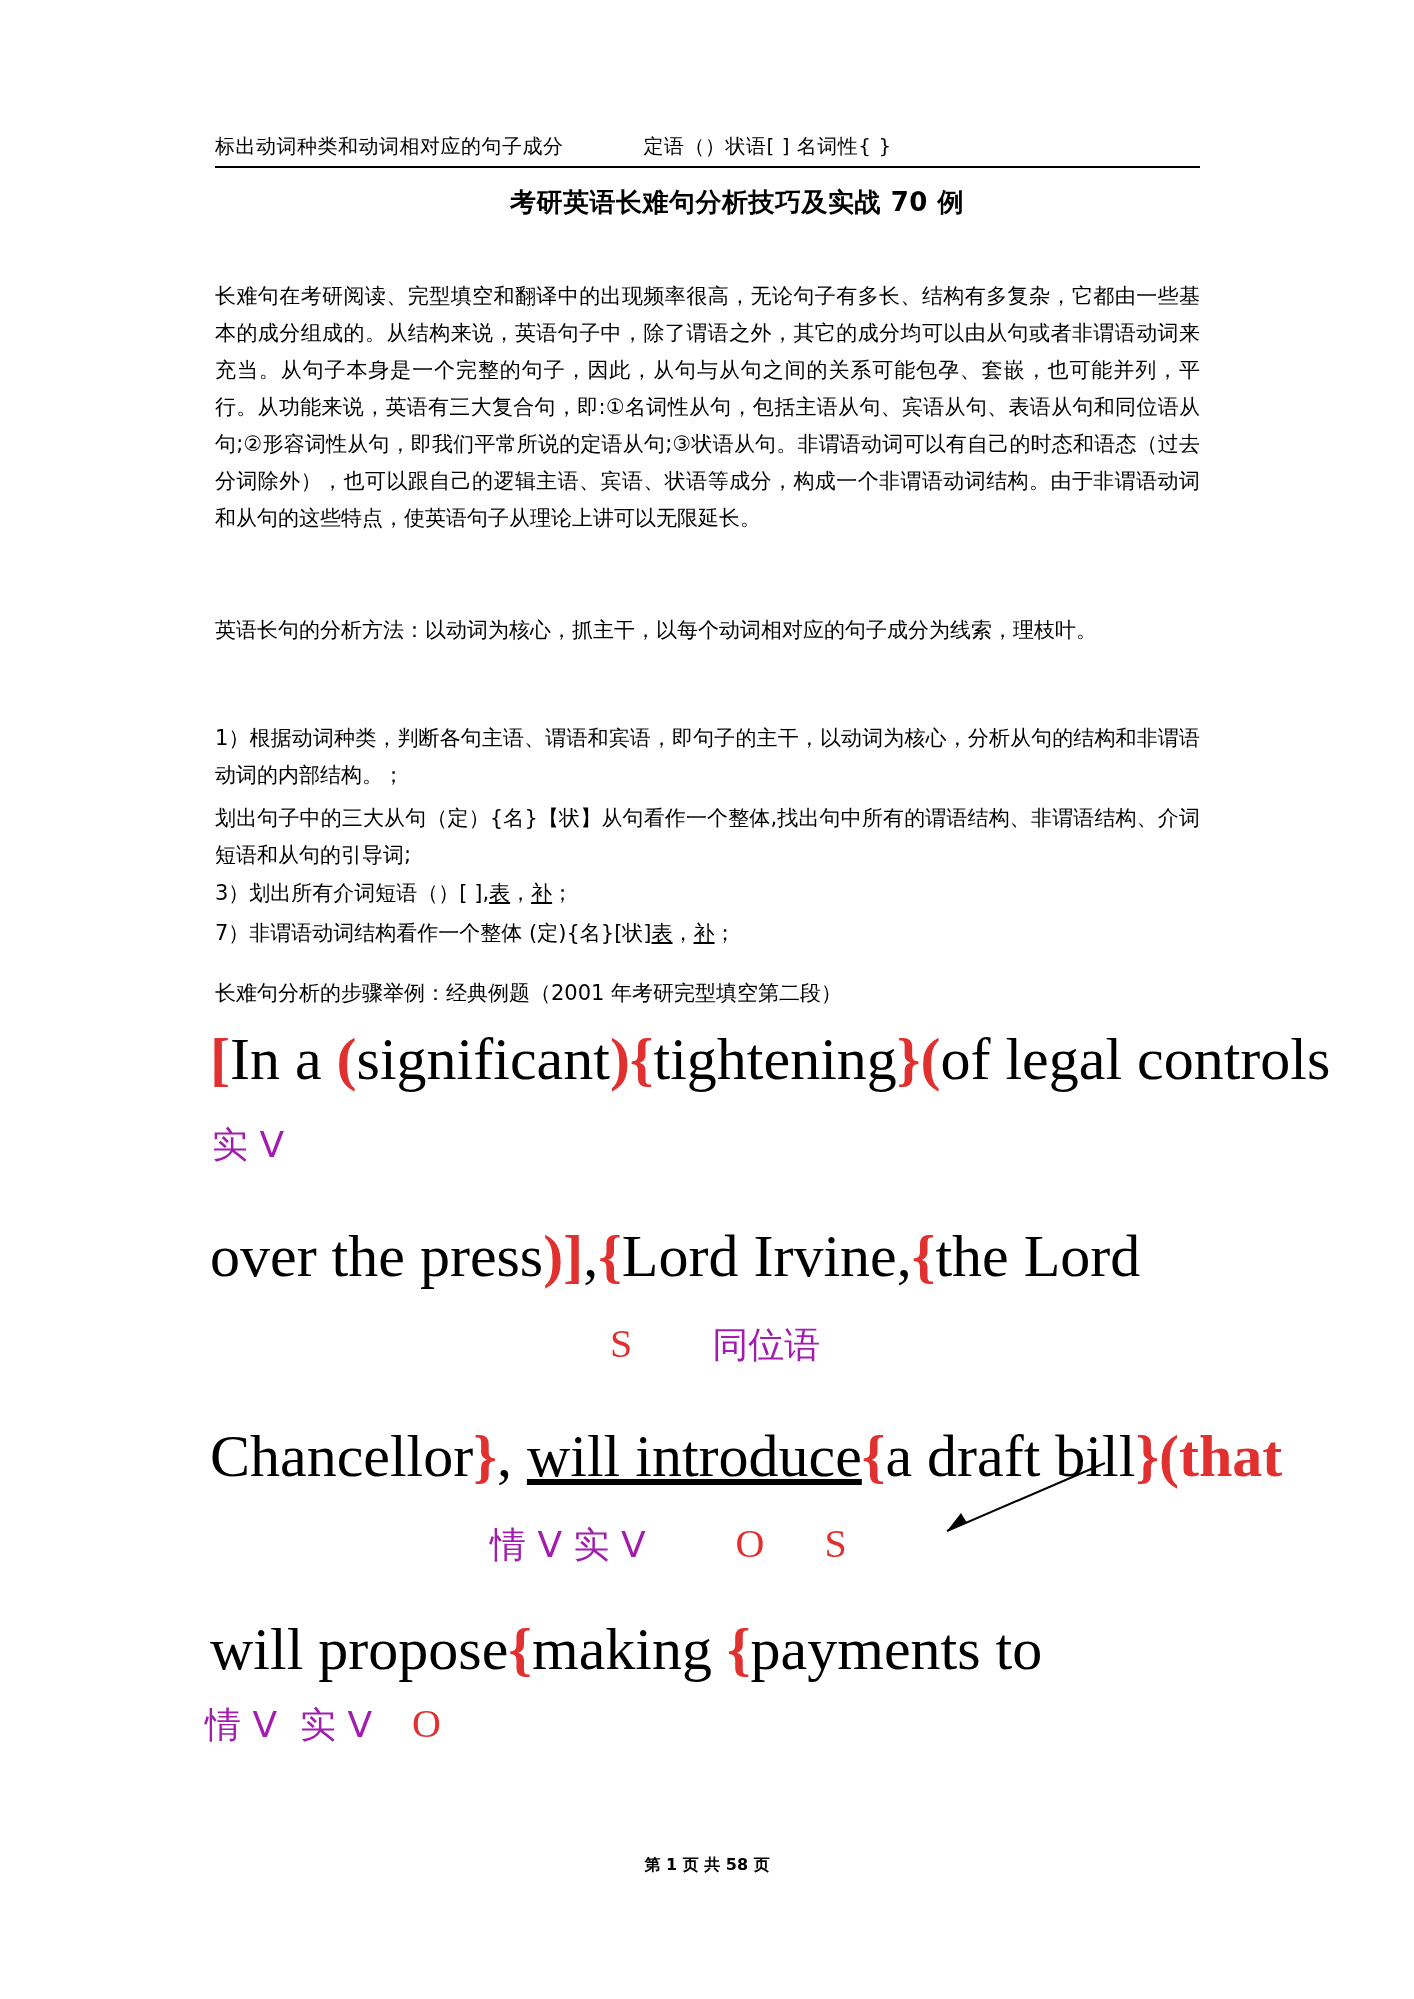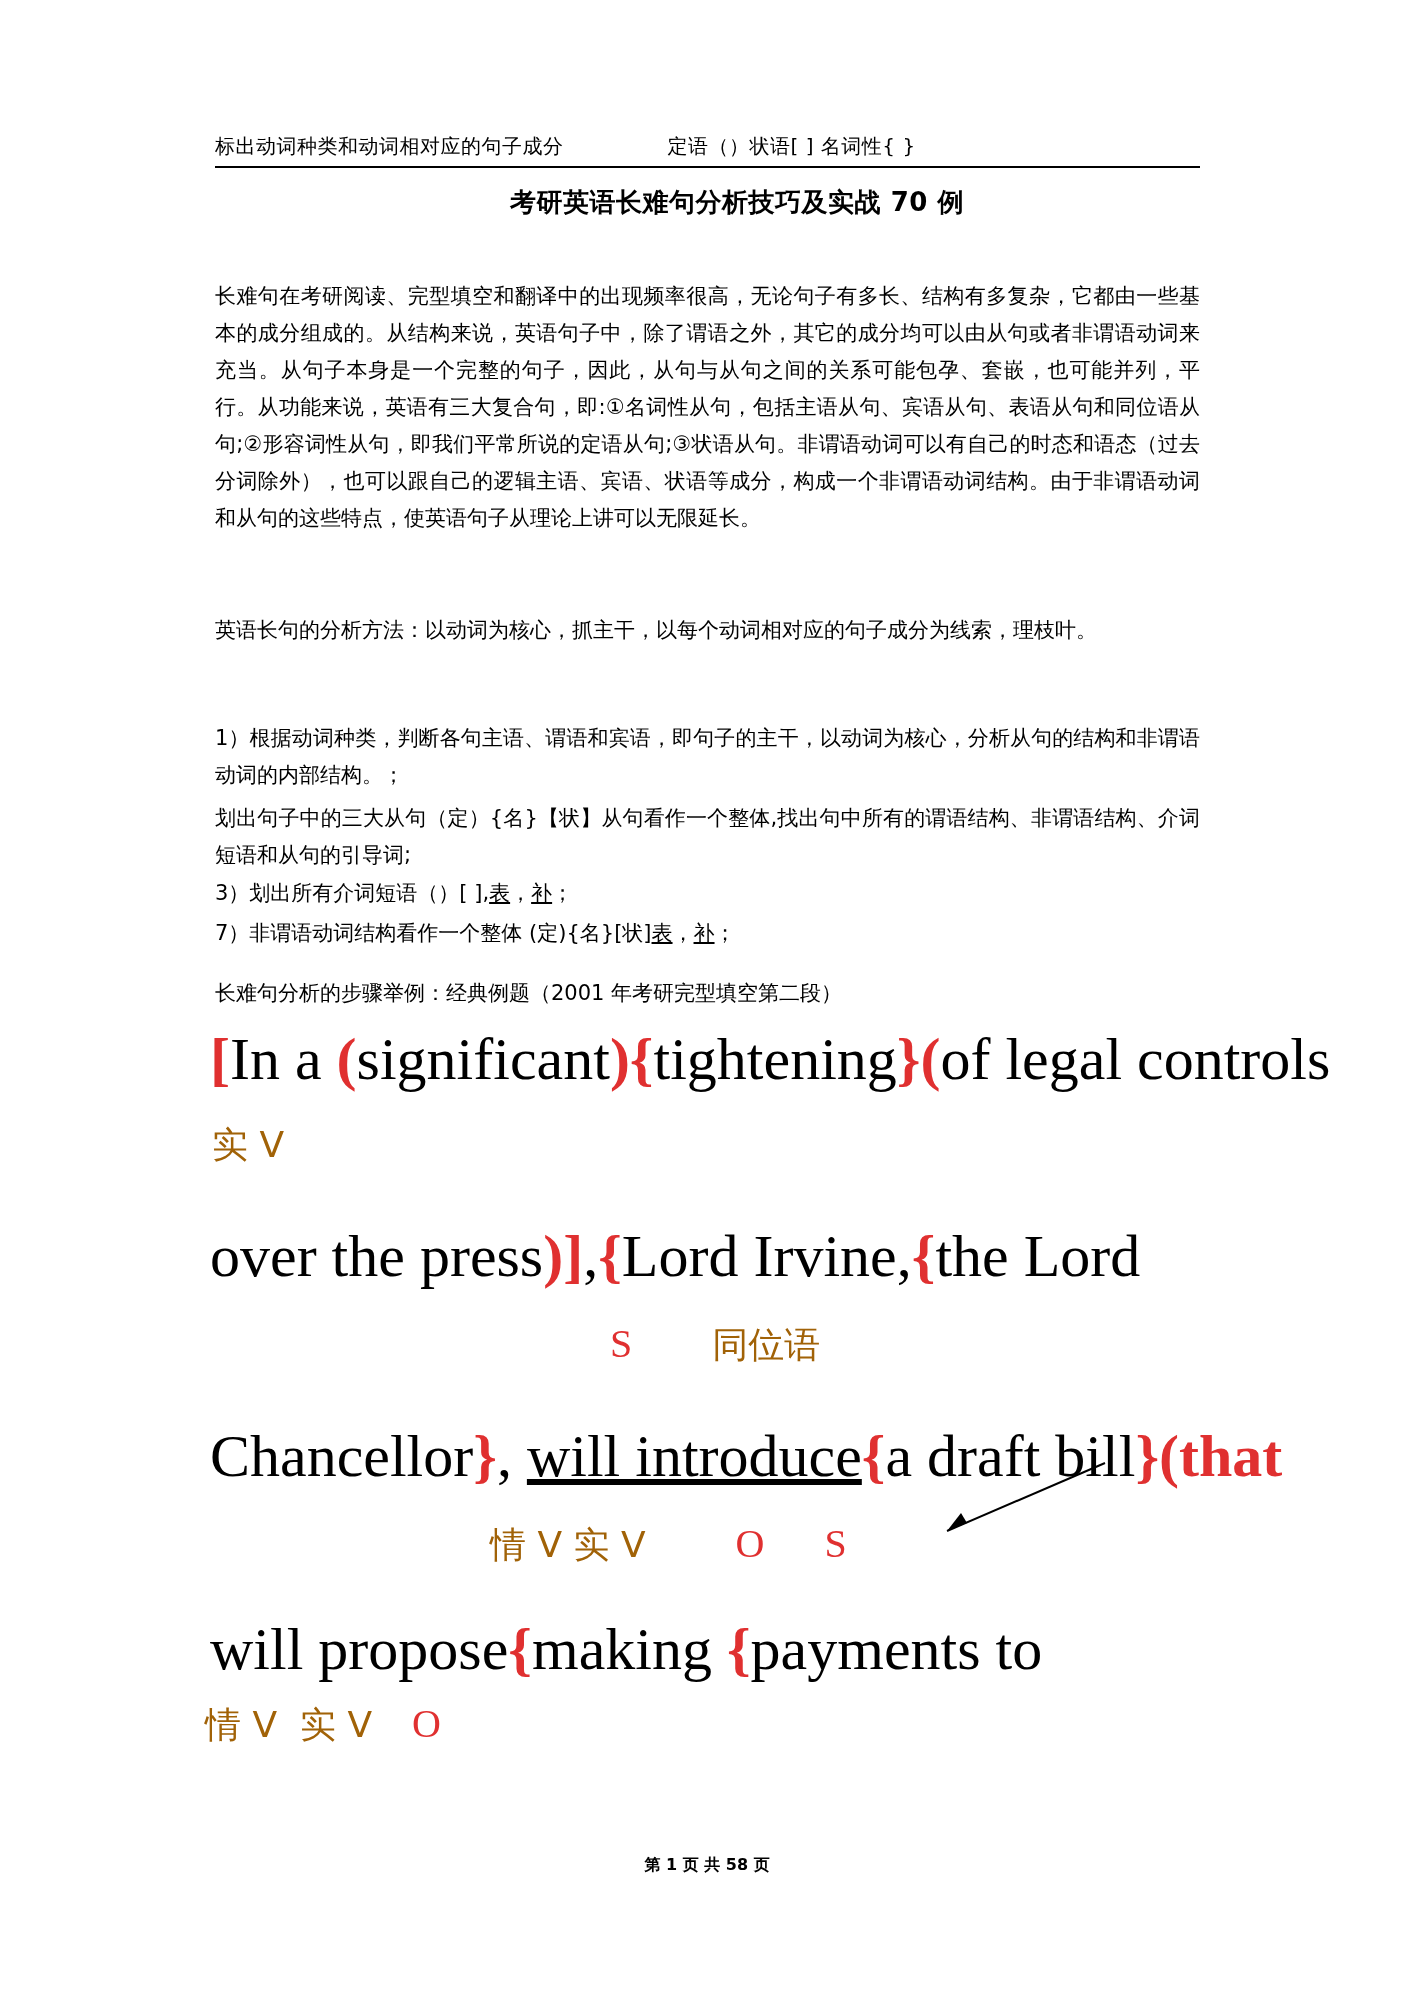--- a/index.html
+++ b/index.html
@@ -38,21 +38,21 @@
     font-size: 20px;
     letter-spacing: 0.5px;
     white-space: nowrap;
     margin-top: 38px;
   }
   .header-right {
     font-family: "DejaVu Sans", sans-serif;
     font-size: 20px;
     letter-spacing: 0.5px;
     white-space: nowrap;
-    margin-left: 104px;
+    margin-left: 80px;
   }
   
   .doc-title {
     position: absolute;
     top: 185px;
     left: 0;
     width: 1414px;
     text-align: center;
     font-family: "DejaVu Sans", sans-serif;
     font-weight: bold;
@@ -93,21 +93,21 @@
   .label-row {
     position: absolute;
     font-family: "Liberation Serif", serif;
     font-size: 40px;
     color: #e03030;
     white-space: pre;
   }
   .cn-label {
     font-family: "DejaVu Sans", sans-serif;
     font-size: 36px;
-    color: #a16207;
+    color: #a21caf;
   }
   .uline { text-decoration: underline; }
 
   #line1 { top: 1025px; }
   #lbl1  { top: 1120px; left: 212px; }
   #line2 { top: 1222px; }
   #lbl2  { top: 1320px; left: 610px; }
   #line3 { top: 1422px; }
   #lbl3  { top: 1520px; left: 490px; }
   #line4 { top: 1615px; }

